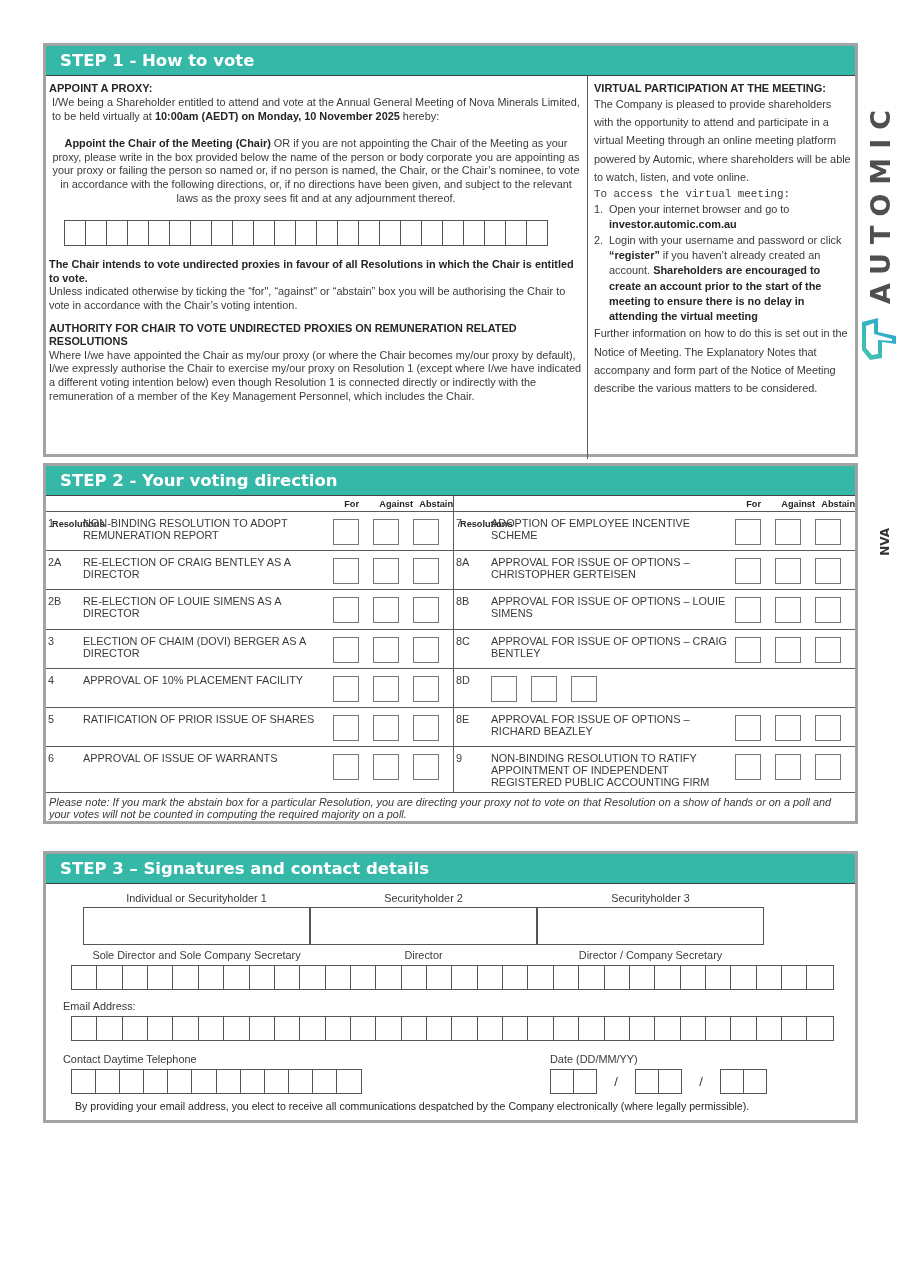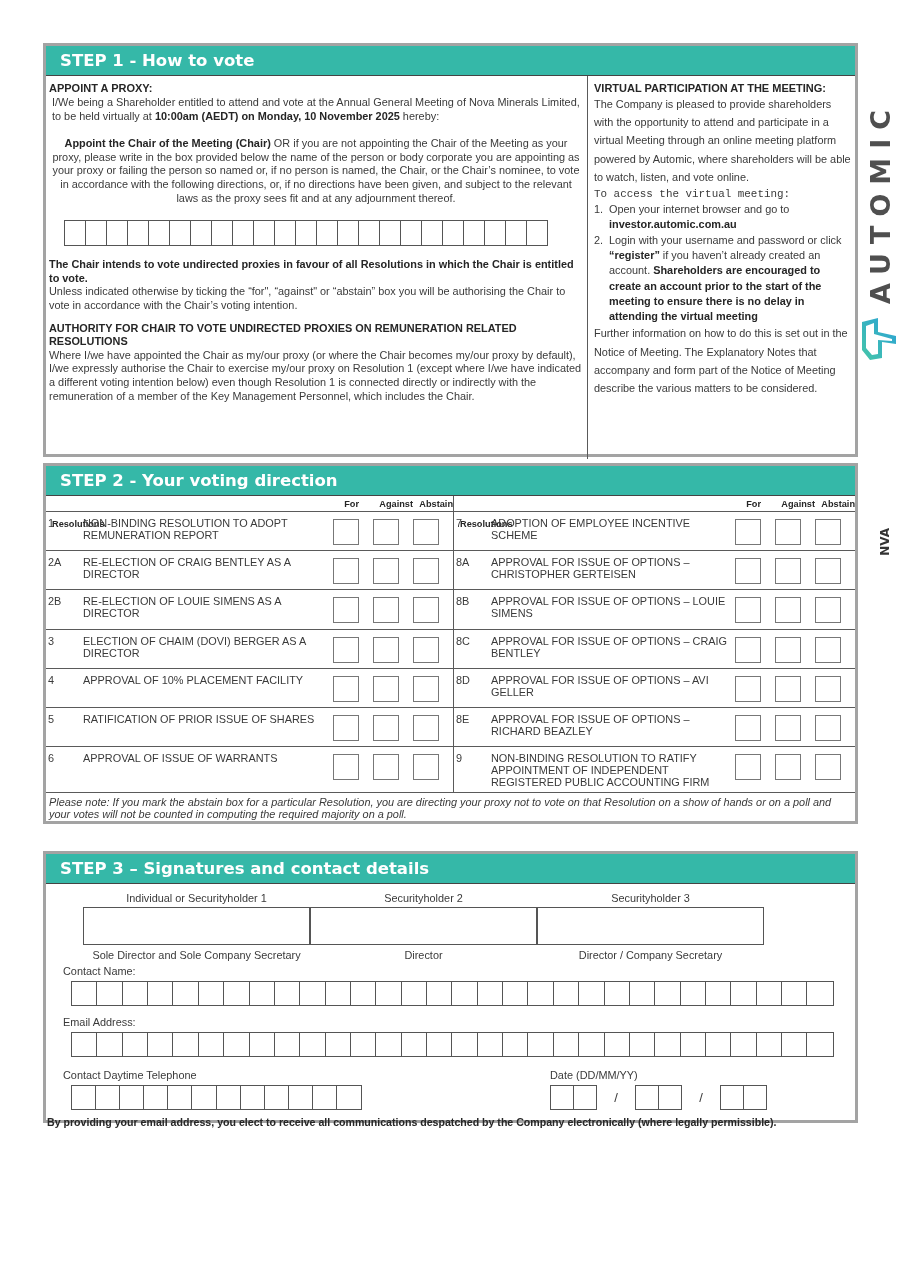--- a/index.html
+++ b/index.html
@@ -50,21 +50,21 @@
   .sig { width: 227px; text-align: center; font-size: 10.9px; }
   .sig .sbox { width: 227px; height: 38px; border: 1px solid #555; margin-top: 3px; }
   .sig .cap { margin-top: 4px; }
   .field-label { padding-left: 17px; font-size: 10.9px; margin-top: 4px; }
   .cellrow { display: flex; height: 25px; border: 1px solid #555; margin: 4px 0 0 25px; }
   .cellrow span { width: 25.4px; border-right: 1px solid #555; }
   .cellrow span:last-child { border-right: none; }
   .bottom-row { display: flex; justify-content: space-between; margin-top: 8px; }
   .date-groups { display: flex; align-items: center; margin: 4px 0 0 0; }
   .date-groups .sep { width: 38px; text-align: center; font-size: 13px; }
-  .disclaimer { font-weight: bold; font-size: 10.6px; padding-left: 1px; margin-top: 6px; color: #262626; }
+  .disclaimer { font-weight: normal; font-size: 10.6px; padding-left: 1px; margin-top: 6px; color: #262626; margin-left: 28px; }
 
   
   #logo { position: absolute; left: 856px; top: 100px; width: 44px; height: 262px; }
   #logo .word { position: absolute; left: 10px; top: 0; width: 30px; height: 205px; writing-mode: vertical-rl; transform: rotate(180deg); font-family: "DejaVu Sans", sans-serif; font-weight: bold; font-size: 27px; letter-spacing: 9px; color: #4f4f4f; text-align: center; line-height: 30px; }
   #nva { position: absolute; left: 878px; top: 528px; writing-mode: vertical-rl; transform: rotate(180deg); font-weight: bold; font-size: 12px; color: #333; font-family: "DejaVu Sans", sans-serif; }
 </style>
 </head>
 <body>
 
 <section id="step1" class="panel">
@@ -257,21 +257,20 @@
             <div class="rn">8C</div>
             <div class="rt">APPROVAL FOR ISSUE OF OPTIONS – CRAIG BENTLEY</div>
             <div class="boxes">
               <div class="vbox"></div>
               <div class="vbox"></div>
               <div class="vbox"></div>
             </div>
           </div>
           <div class="res-row">
             <div class="rn">8D</div>
-            <div class="rt">APPROVAL FOR ISSUE OF OPTIONS – AVI GELLER</div>
             <div class="boxes">
               <div class="vbox"></div>
               <div class="vbox"></div>
               <div class="vbox"></div>
             </div>
           </div>
           <div class="res-row">
             <div class="rn">8E</div>
             <div class="rt">APPROVAL FOR ISSUE OF OPTIONS – RICHARD BEAZLEY</div>
             <div class="boxes">
@@ -307,21 +306,20 @@
       <div>Securityholder 2</div>
       <div class="sbox"></div>
       <div class="cap">Director</div>
     </div>
     <div class="sig">
       <div>Securityholder 3</div>
       <div class="sbox"></div>
       <div class="cap">Director / Company Secretary</div>
     </div>
   </div>
-  <div class="field-label">Contact Name:</div>
   <div class="cellrow" id="nameCells" style="width:763px;">
       <span></span>
       <span></span>
       <span></span>
       <span></span>
       <span></span>
       <span></span>
       <span></span>
       <span></span>
       <span></span>

